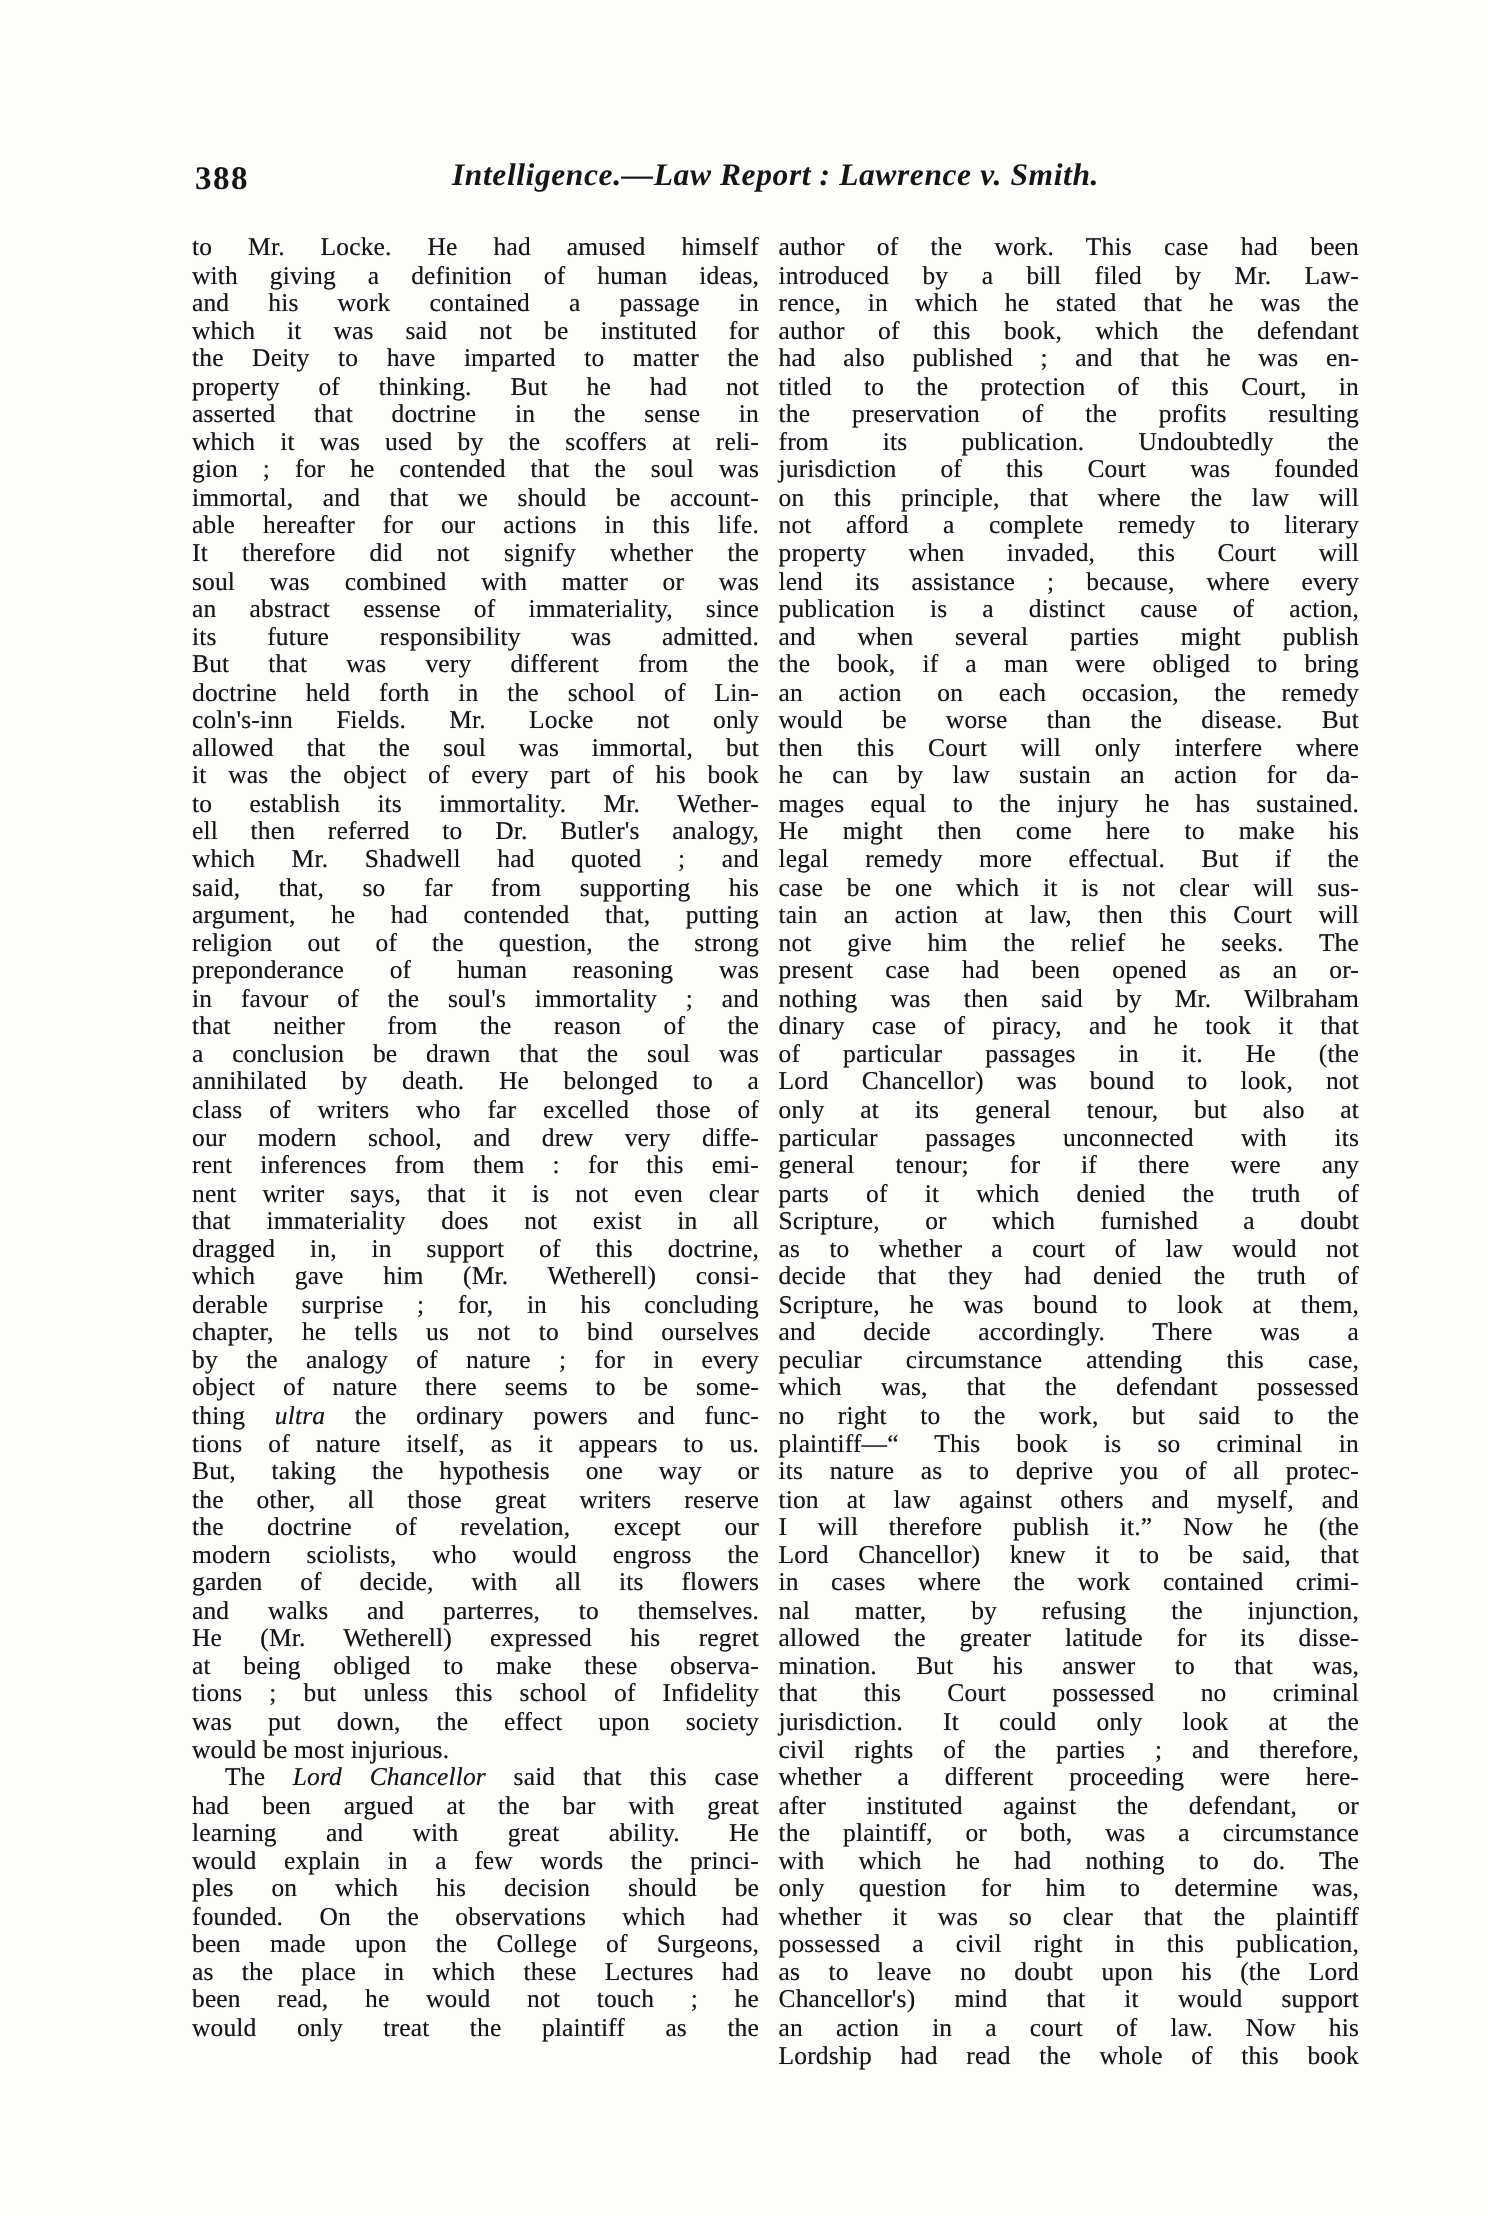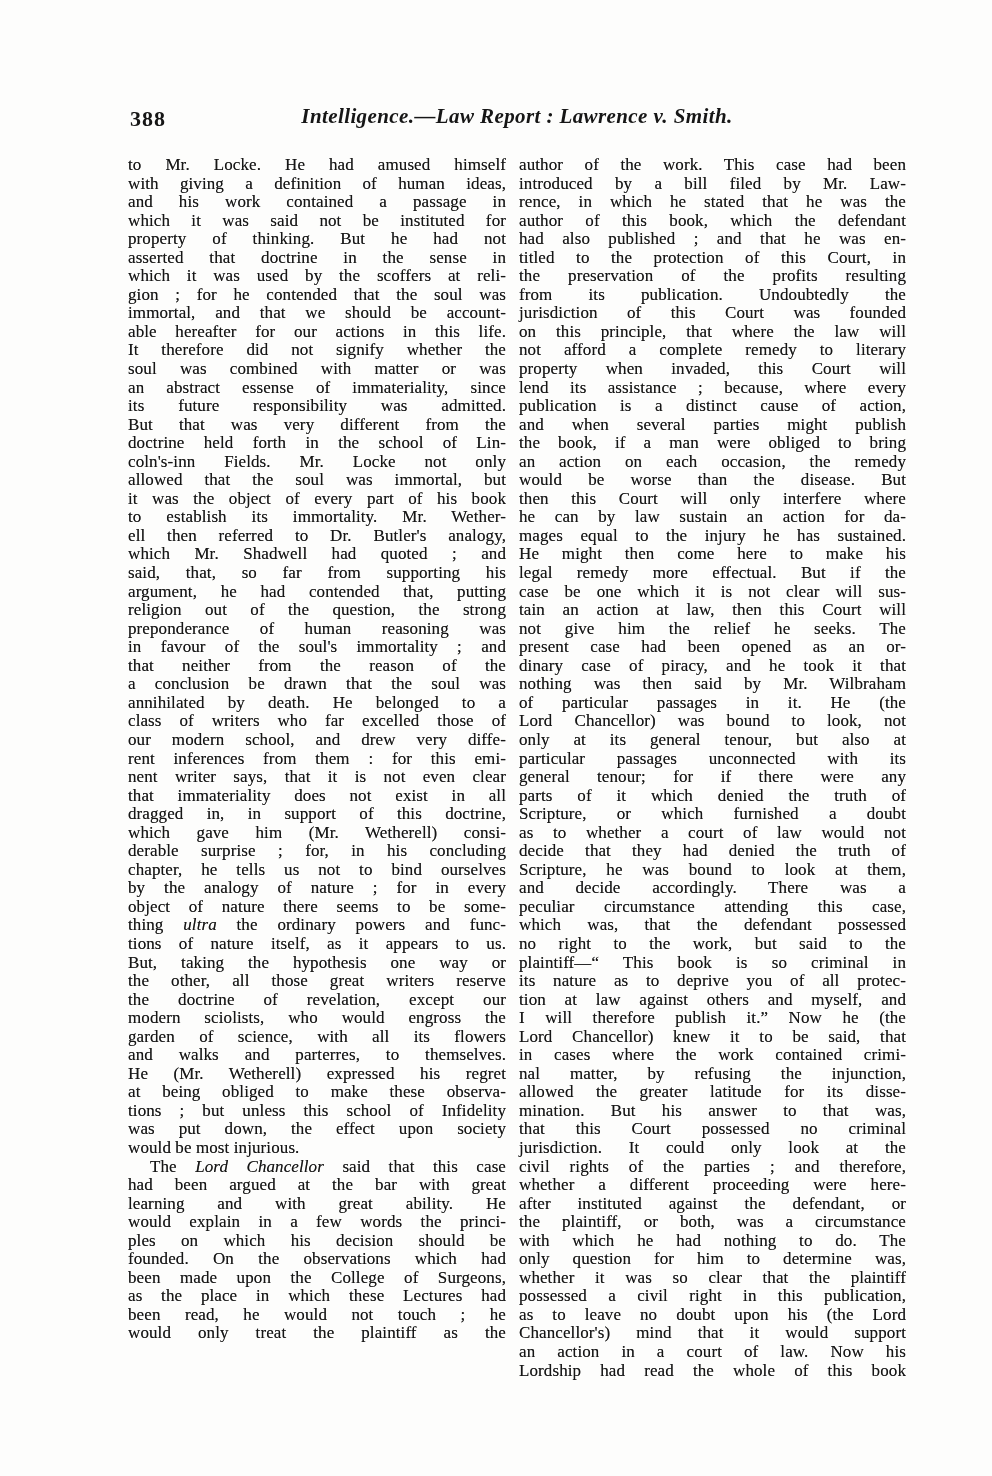--- a/index.html
+++ b/index.html
@@ -73,20 +73,21 @@
     <div class="page-number">388</div>
     <div class="page-title">Intelligence.—Law Report :  Lawrence v. Smith.</div>
   </div>
 
   <div class="column column-left">
       <div class="para">
         <div class="line">to Mr. Locke.  He had amused himself</div>
         <div class="line">with giving a definition of human ideas,</div>
         <div class="line">and his work contained a passage in</div>
         <div class="line">which it was said not be instituted for</div>
+        <div class="line">the Deity to have imparted to matter the</div>
         <div class="line">property of thinking.  But he had not</div>
         <div class="line">asserted that doctrine in the sense in</div>
         <div class="line">which it was used by the scoffers at reli-</div>
         <div class="line">gion ; for he contended that the soul was</div>
         <div class="line">immortal, and that we should be account-</div>
         <div class="line">able hereafter for our actions in this life.</div>
         <div class="line">It therefore did not signify whether the</div>
         <div class="line">soul was combined with matter or was</div>
         <div class="line">an abstract essense of immateriality, since</div>
         <div class="line">its future responsibility was admitted.</div>
@@ -116,21 +117,21 @@
         <div class="line">derable surprise ; for, in his concluding</div>
         <div class="line">chapter, he tells us not to bind ourselves</div>
         <div class="line">by the analogy of nature ; for in every</div>
         <div class="line">object of nature there seems to be some-</div>
         <div class="line">thing <i>ultra</i> the ordinary powers and func-</div>
         <div class="line">tions of nature itself, as it appears to us.</div>
         <div class="line">But, taking the hypothesis one way or</div>
         <div class="line">the other, all those great writers reserve</div>
         <div class="line">the doctrine of revelation, except our</div>
         <div class="line">modern sciolists, who would engross the</div>
-        <div class="line">garden of science, with all its flowers</div>
+        <div class="line">garden of decide, with all its flowers</div>
         <div class="line">and walks and parterres, to themselves.</div>
         <div class="line">He (Mr. Wetherell) expressed his regret</div>
         <div class="line">at being obliged to make these observa-</div>
         <div class="line">tions ; but unless this school of Infidelity</div>
         <div class="line">was put down, the effect upon society</div>
         <div class="line endline">would be most injurious.</div>
       </div>
       <div class="para">
         <div class="line indent">The <i>Lord Chancellor</i> said that this case</div>
         <div class="line">had been argued at the bar with great</div>
@@ -167,22 +168,22 @@
         <div class="line">would be worse than the disease.  But</div>
         <div class="line">then this Court will only interfere where</div>
         <div class="line">he can by law sustain an action for da-</div>
         <div class="line">mages equal to the injury he has sustained.</div>
         <div class="line">He might then come here to make his</div>
         <div class="line">legal remedy more effectual.  But if the</div>
         <div class="line">case be one which it is not clear will sus-</div>
         <div class="line">tain an action at law, then this Court will</div>
         <div class="line">not give him the relief he seeks.  The</div>
         <div class="line">present case had been opened as an or-</div>
+        <div class="line">nothing was then said by Mr. Wilbraham</div>
         <div class="line">dinary case of piracy, and he took it that</div>
-        <div class="line">nothing was then said by Mr. Wilbraham</div>
         <div class="line">of particular passages in it.  He (the</div>
         <div class="line">Lord Chancellor) was bound to look, not</div>
         <div class="line">only at its general tenour, but also at</div>
         <div class="line">particular passages unconnected with its</div>
         <div class="line">general tenour; for if there were any</div>
         <div class="line">parts of it which denied the truth of</div>
         <div class="line">Scripture, or which furnished a doubt</div>
         <div class="line">as to whether a court of law would not</div>
         <div class="line">decide that they had denied the truth of</div>
         <div class="line">Scripture, he was bound to look at them,</div>

